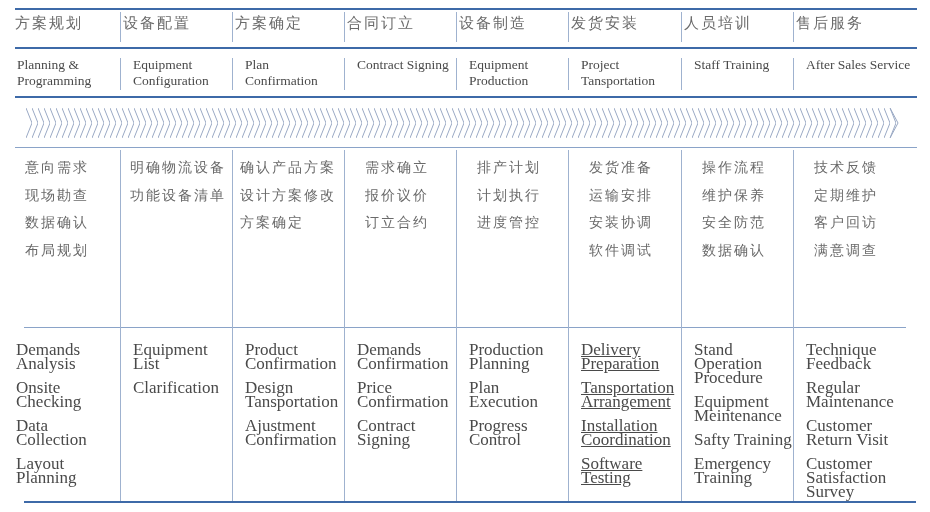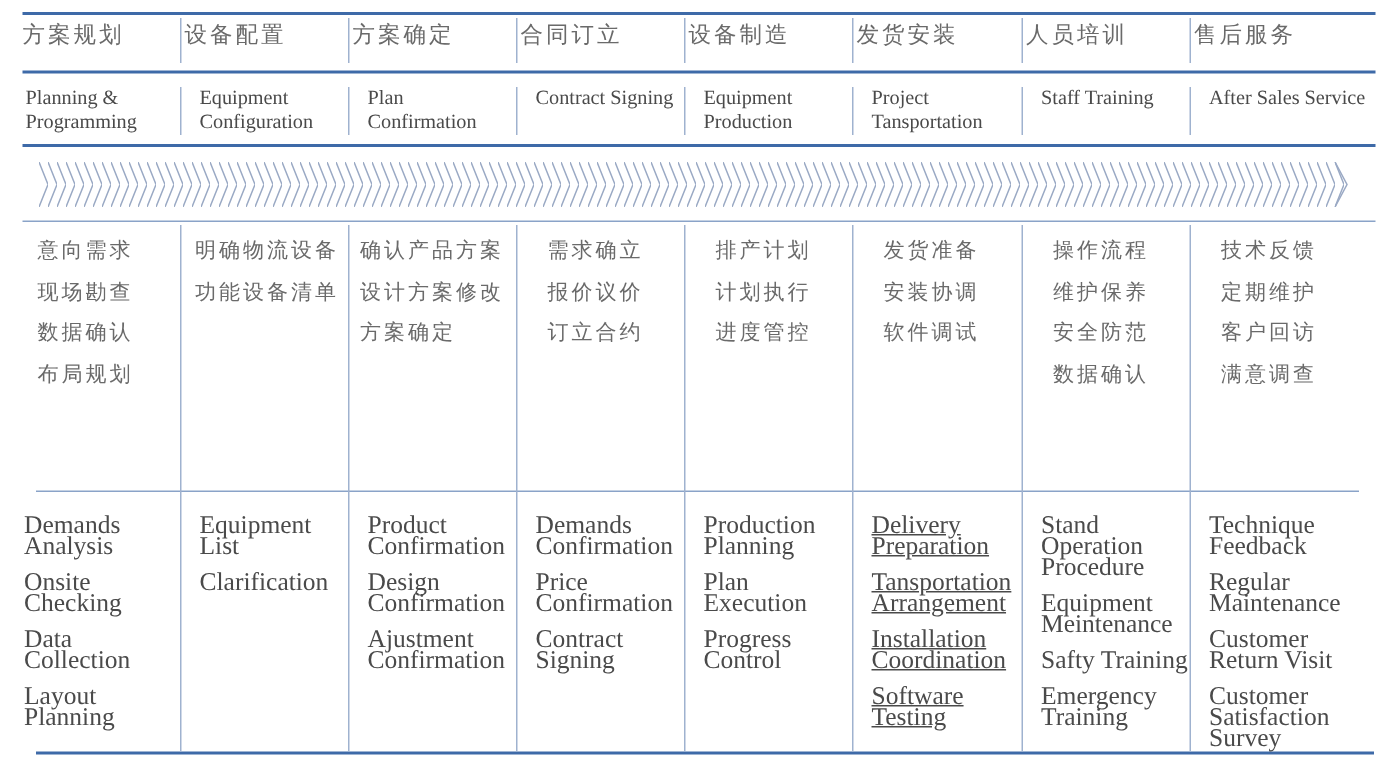--- a/index.html
+++ b/index.html
@@ -91,21 +91,21 @@
       <div>
         <div class="cell zh-title" style="left: 235px; width: 106px;">方案确定</div>
         <div class="cell en-title" style="left: 245px; width: 98px;">Plan Confirmation</div>
         <div class="cell zh-list" style="left: 240px; width: 106px;">
           <div>确认产品方案</div>
           <div>设计方案修改</div>
           <div>方案确定</div>
         </div>
         <div class="cell en-list" style="left: 245px; width: 98px;">
           <div>Product Confirmation</div>
-          <div>Design Confirmation</div>
+          <div>Design Tansportation</div>
           <div>Ajustment Confirmation</div>
         </div>
       </div>
       <div>
         <div class="cell zh-title" style="left: 347px; width: 106px;">合同订立</div>
         <div class="cell en-title" style="left: 357px; width: 98px;">Contract Signing</div>
         <div class="cell zh-list" style="left: 365px; width: 106px;">
           <div>需求确立</div>
           <div>报价议价</div>
           <div>订立合约</div>
@@ -128,20 +128,21 @@
           <div>Production Planning</div>
           <div>Plan Execution</div>
           <div>Progress Control</div>
         </div>
       </div>
       <div>
         <div class="cell zh-title" style="left: 571px; width: 107px;">发货安装</div>
         <div class="cell en-title" style="left: 581px; width: 99px;">Project Tansportation</div>
         <div class="cell zh-list" style="left: 589px; width: 107px;">
           <div>发货准备</div>
+          <div>运输安排</div>
           <div>安装协调</div>
           <div>软件调试</div>
         </div>
         <div class="cell en-list" style="left: 581px; width: 99px; text-decoration: underline;">
           <div>Delivery Preparation</div>
           <div>Tansportation Arrangement</div>
           <div>Installation Coordination</div>
           <div>Software Testing</div>
         </div>
       </div>

